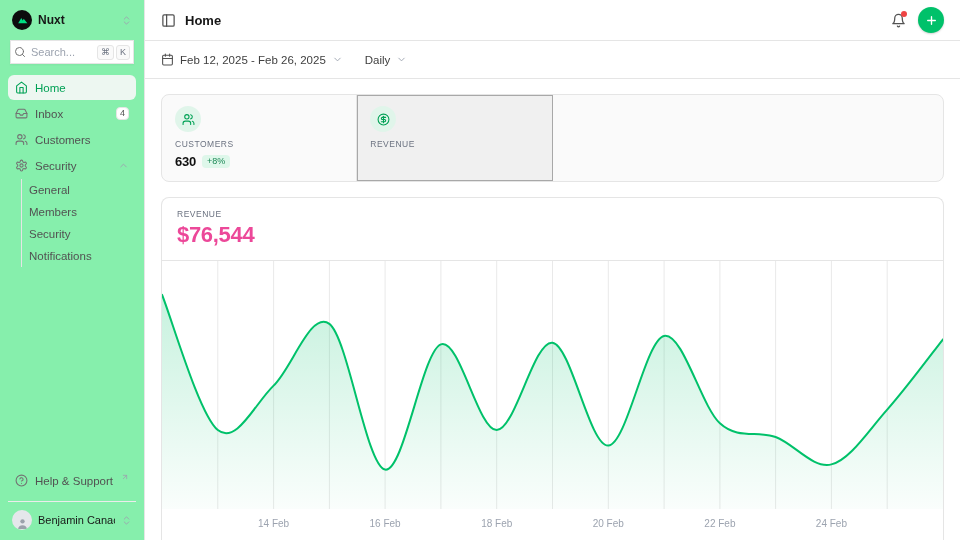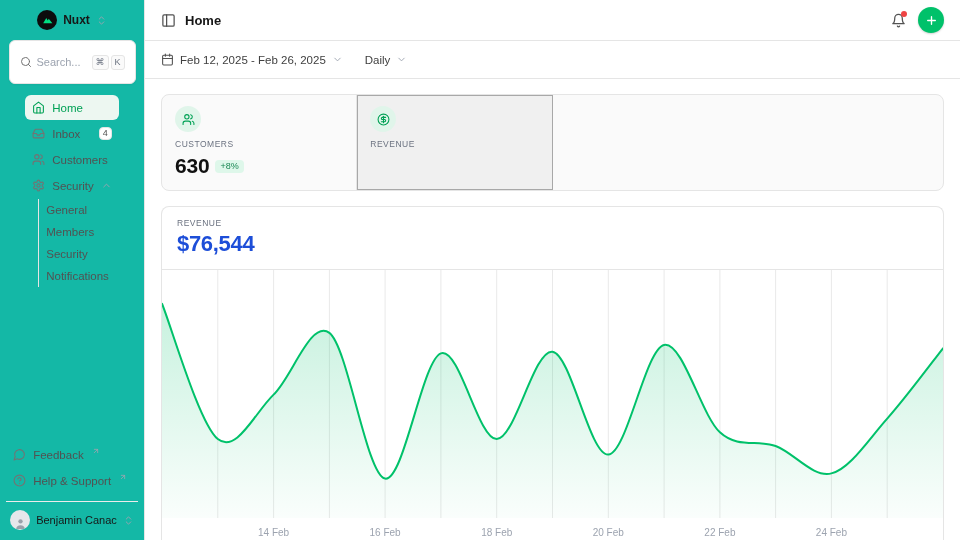--- a/index.html
+++ b/index.html
@@ -7,31 +7,31 @@
   body {
     width:960px; height:540px; overflow:hidden;
     font-family:"Liberation Sans", sans-serif;
     color:#171717; background:#fff;
   }
   .app { display:flex; width:100%; height:100%; }
 
   
   .sidebar {
     width:145px; min-width:145px; border-right:1px solid #e5e5e5;
-    display:flex; flex-direction:column; padding:8px; background:#14b8a6;align-items:center;
+    display:flex; flex-direction:column; padding:8px; background:#86efac;
   }
   .team { display:flex; align-items:center; gap:6px; padding:2px 4px; margin-bottom:8px; border-radius:6px; cursor:pointer; }
   .logo-badge { width:20px; height:20px; min-width:20px; border-radius:50%; background:#0c0c0d; display:flex; align-items:center; justify-content:center; }
   .logo-badge svg { width:13px; height:13px; }
   .team-name { font-size:12px; font-weight:700; flex:1; }
   .updown svg, .chev svg { width:11px; height:11px; color:#9ca3af; display:block; }
 
   .search {
-    display:flex; align-items:center; gap:5px; height:44px;
-    border:1px solid #e5e5e5; border-radius:6px; padding:0 10px; margin:0 2px 10px;
+    display:flex; align-items:center; gap:5px; height:24px;
+    border:1px solid #e5e5e5; border-radius:0; padding:0 3px; margin:0 2px 10px;
     background:#fff; box-shadow:0 1px 2px rgba(0,0,0,.05); cursor:text;
   }
   .search svg { width:12px; height:12px; color:#737373; min-width:12px; }
   .search input { border:none; outline:none; width:50px; font-size:11px; color:#444; background:transparent; font-family:inherit; padding:0; }
   .search input::placeholder { color:#9ca3af; }
   .kbds { margin-left:auto; display:flex; gap:2px; }
   kbd { font-family:inherit; font-size:9px; line-height:1; color:#6b7280; background:#fafafa; border:1px solid #e5e5e5; border-radius:3px; padding:2px 3px; min-width:8px; text-align:center; }
 
   .nav-item { display:flex; align-items:center; gap:7px; height:25px; padding:0 7px; margin:1px 0; border-radius:6px; font-size:11.5px; color:#525252; cursor:pointer; }
   .nav-item svg.ni { width:13px; height:13px; min-width:13px; color:#737373; }
@@ -71,27 +71,27 @@
   .content { flex:1; padding:15px 16px 0; display:flex; flex-direction:column; gap:15px; min-height:0; overflow:hidden; }
 
   .stats { display:grid; grid-template-columns:1fr 1fr 1fr 1fr; border:1px solid #e5e5e5; border-radius:8px; background:#fafafa; overflow:hidden; }
   .stat { padding:11px 13px 12px; display:flex; flex-direction:column; align-items:flex-start; gap:5px; border-right:1px solid #e5e5e5; cursor:pointer; }
   .stat:last-child { border-right:none; }
   .stat.selected { background:#f0f0f0; box-shadow:inset 0 0 0 1px #a8a8a8; }
   .stat-icon { width:26px; height:26px; border-radius:50%; background:#e0f5ea; color:#00a155; display:flex; align-items:center; justify-content:center; }
   .stat-icon svg { width:13px; height:13px; }
   .stat-label { font-size:8.5px; letter-spacing:.5px; color:#6b7280; font-weight:500; margin-top:2px; }
   .stat-row { display:flex; align-items:center; gap:6px; }
-  .stat-value { font-size:21px; font-weight:700; letter-spacing:-.2px; color:#111; }
+  .stat-value { font-size:13px; font-weight:700; letter-spacing:-.2px; color:#111; }
   .badge { font-size:9px; font-weight:500; color:var(--badge-text,#1a8754); background:var(--badge-bg,#def7ea); border-radius:4px; padding:2px 5px; line-height:1; }
 
   .chart-card { flex:1; min-height:0; border:1px solid #e5e5e5; border-bottom:none; border-radius:8px 8px 0 0; display:flex; flex-direction:column; background:#fff; }
   .chart-head { padding:11px 15px 12px; border-bottom:1px solid #e5e5e5; }
   .chart-label { font-size:8.5px; letter-spacing:.5px; color:#6b7280; font-weight:500; }
-  .chart-value { font-size:22px; font-weight:700; letter-spacing:-.3px; margin-top:3px; color:#1d4ed8; }
+  .chart-value { font-size:22px; font-weight:700; letter-spacing:-.3px; margin-top:3px; color:#ec4899; }
   .chart-body { flex:1; min-height:0; position:relative; }
   .chart-body svg { display:block; }
 </style>
 </head>
 <body>
 
 <div class="app">
 
   <aside class="sidebar">
 
@@ -173,30 +173,20 @@
         <div class="child">
             <span>Security</span>
           </div>
         <div class="child">
             <span>Notifications</span>
           </div>
       </div>
     </nav>
 
     <div class="foot">
-      <div class="nav-item">
-        <svg class="ni" viewBox="0 0 24 24" fill="none" stroke="currentColor" stroke-width="2" stroke-linecap="round" stroke-linejoin="round">
-            <path d="M7.9 20A9 9 0 1 0 4 16.1L2 22Z"></path>
-          </svg>
-        <span class="nav-label inline">Feedback</span>
-        <span class="ext"><svg viewBox="0 0 24 24" fill="none" stroke="currentColor" stroke-width="2.5" stroke-linecap="round" stroke-linejoin="round">
-              <path d="M7 7h10v10"></path>
-              <path d="M7 17 17 7"></path>
-            </svg></span>
-      </div>
       <div class="nav-item">
         <svg class="ni" viewBox="0 0 24 24" fill="none" stroke="currentColor" stroke-width="2" stroke-linecap="round" stroke-linejoin="round">
             <circle cx="12" cy="12" r="10"></circle>
             <path d="M9.09 9a3 3 0 0 1 5.83 1c0 2-3 3-3 3"></path>
             <path d="M12 17h.01"></path>
           </svg>
         <span class="nav-label inline">Help &amp; Support</span>
         <span class="ext"><svg viewBox="0 0 24 24" fill="none" stroke="currentColor" stroke-width="2.5" stroke-linecap="round" stroke-linejoin="round">
               <path d="M7 7h10v10"></path>
               <path d="M7 17 17 7"></path>

